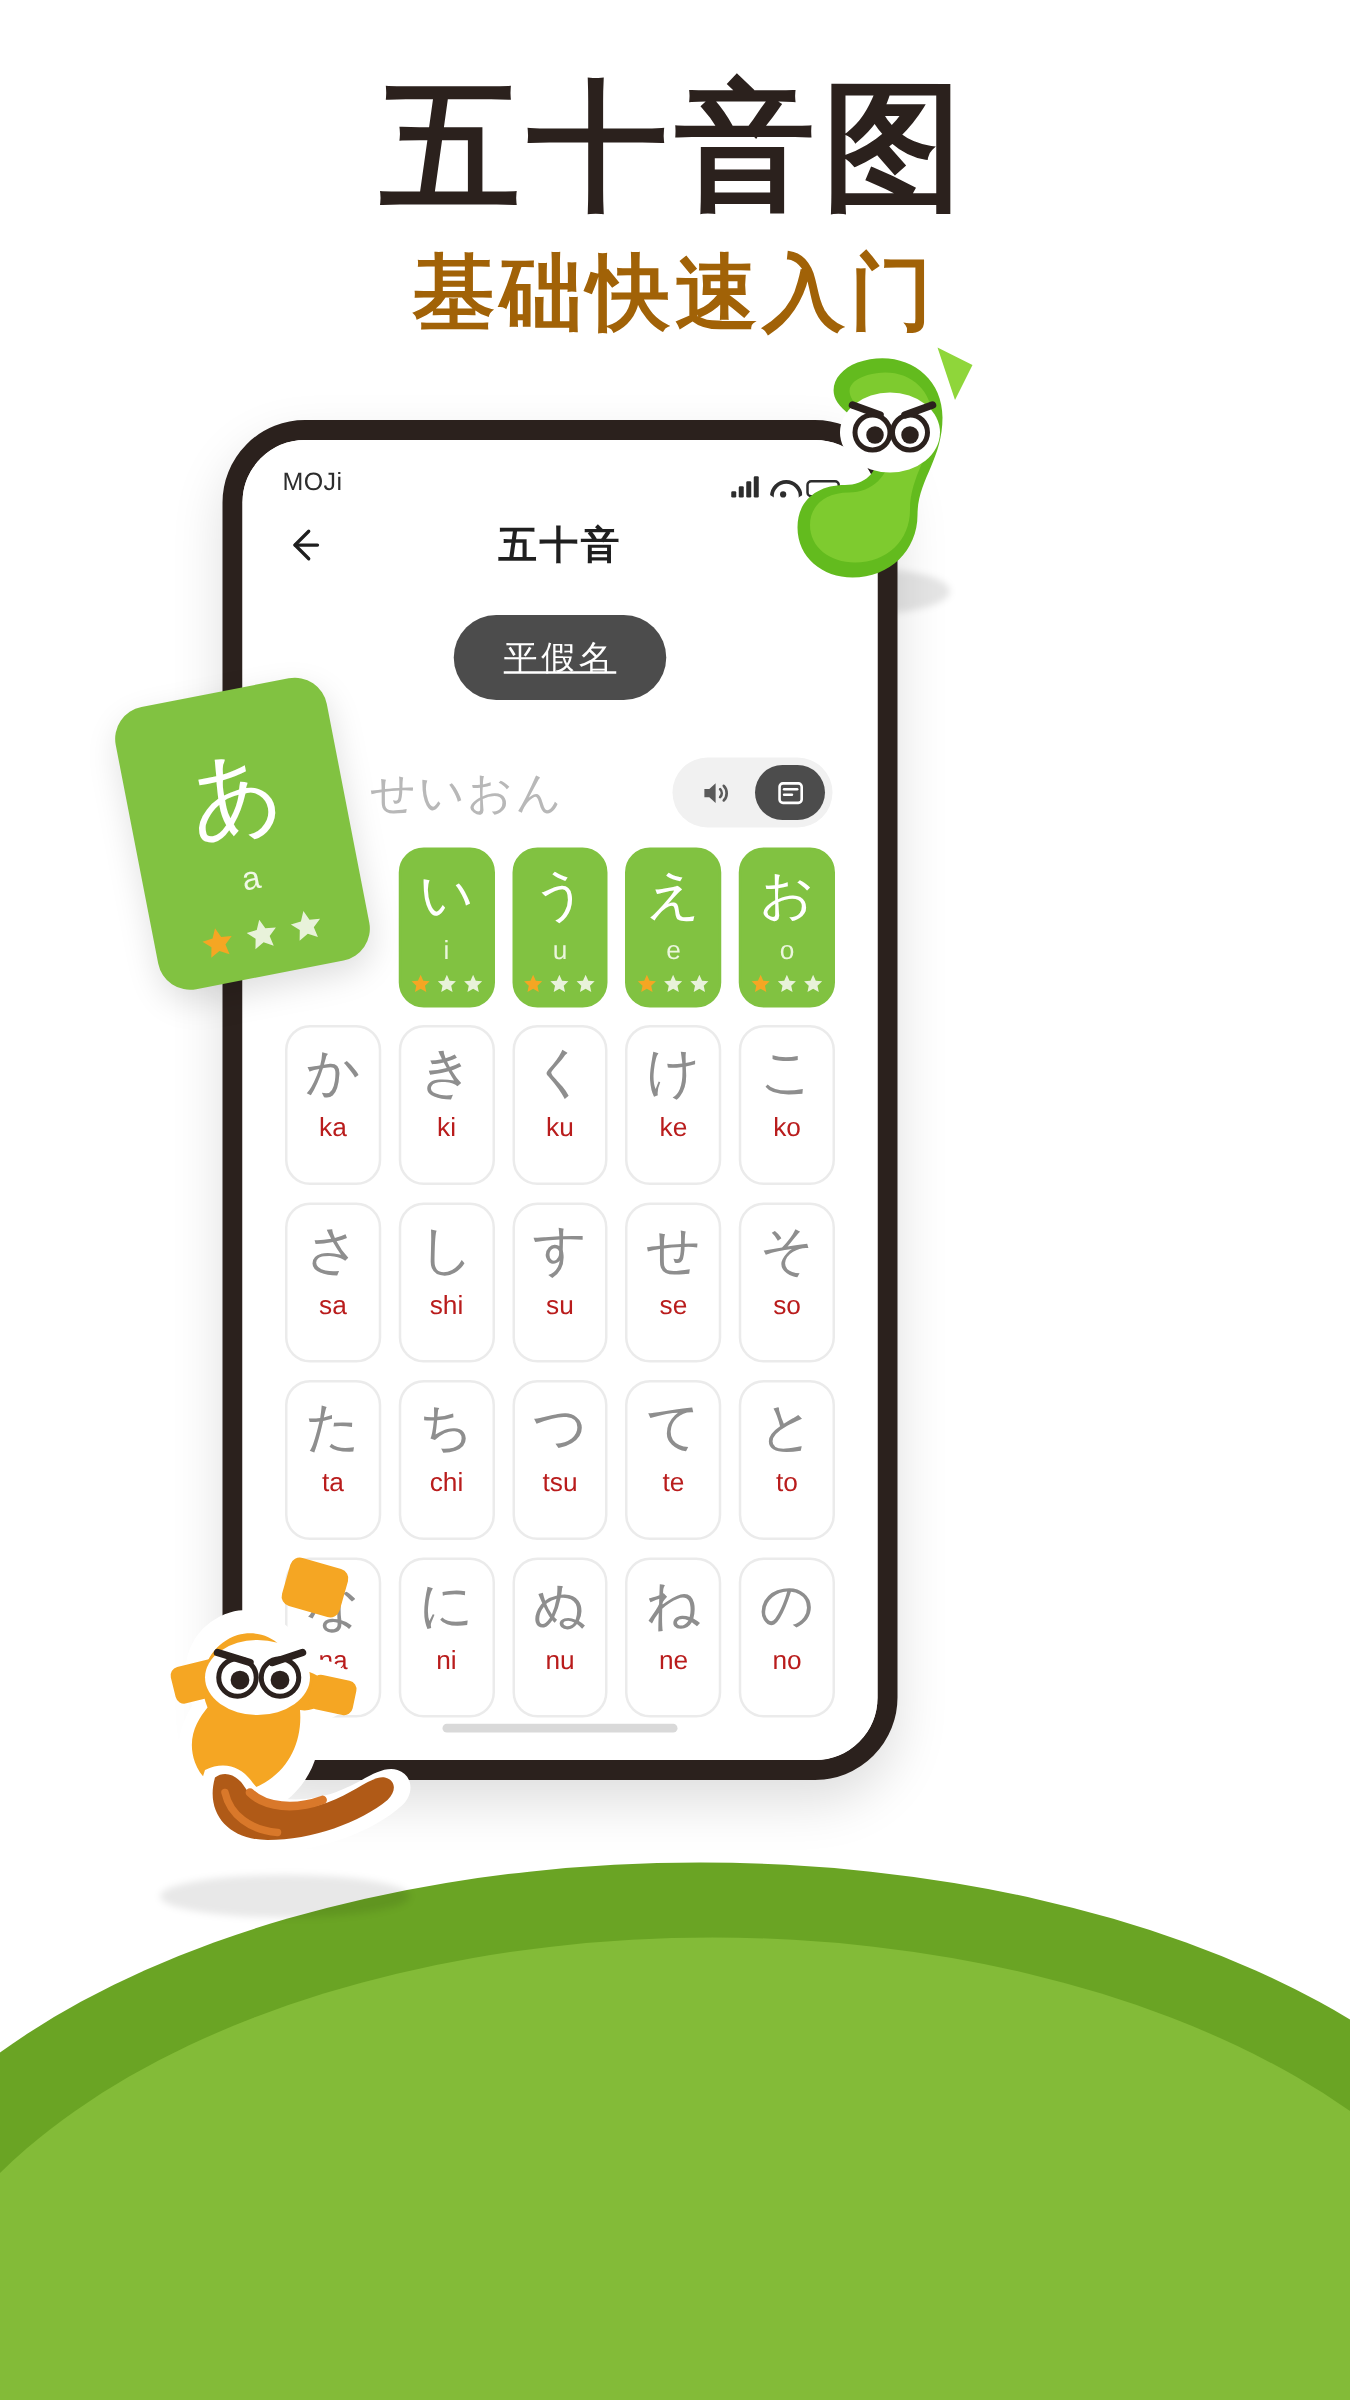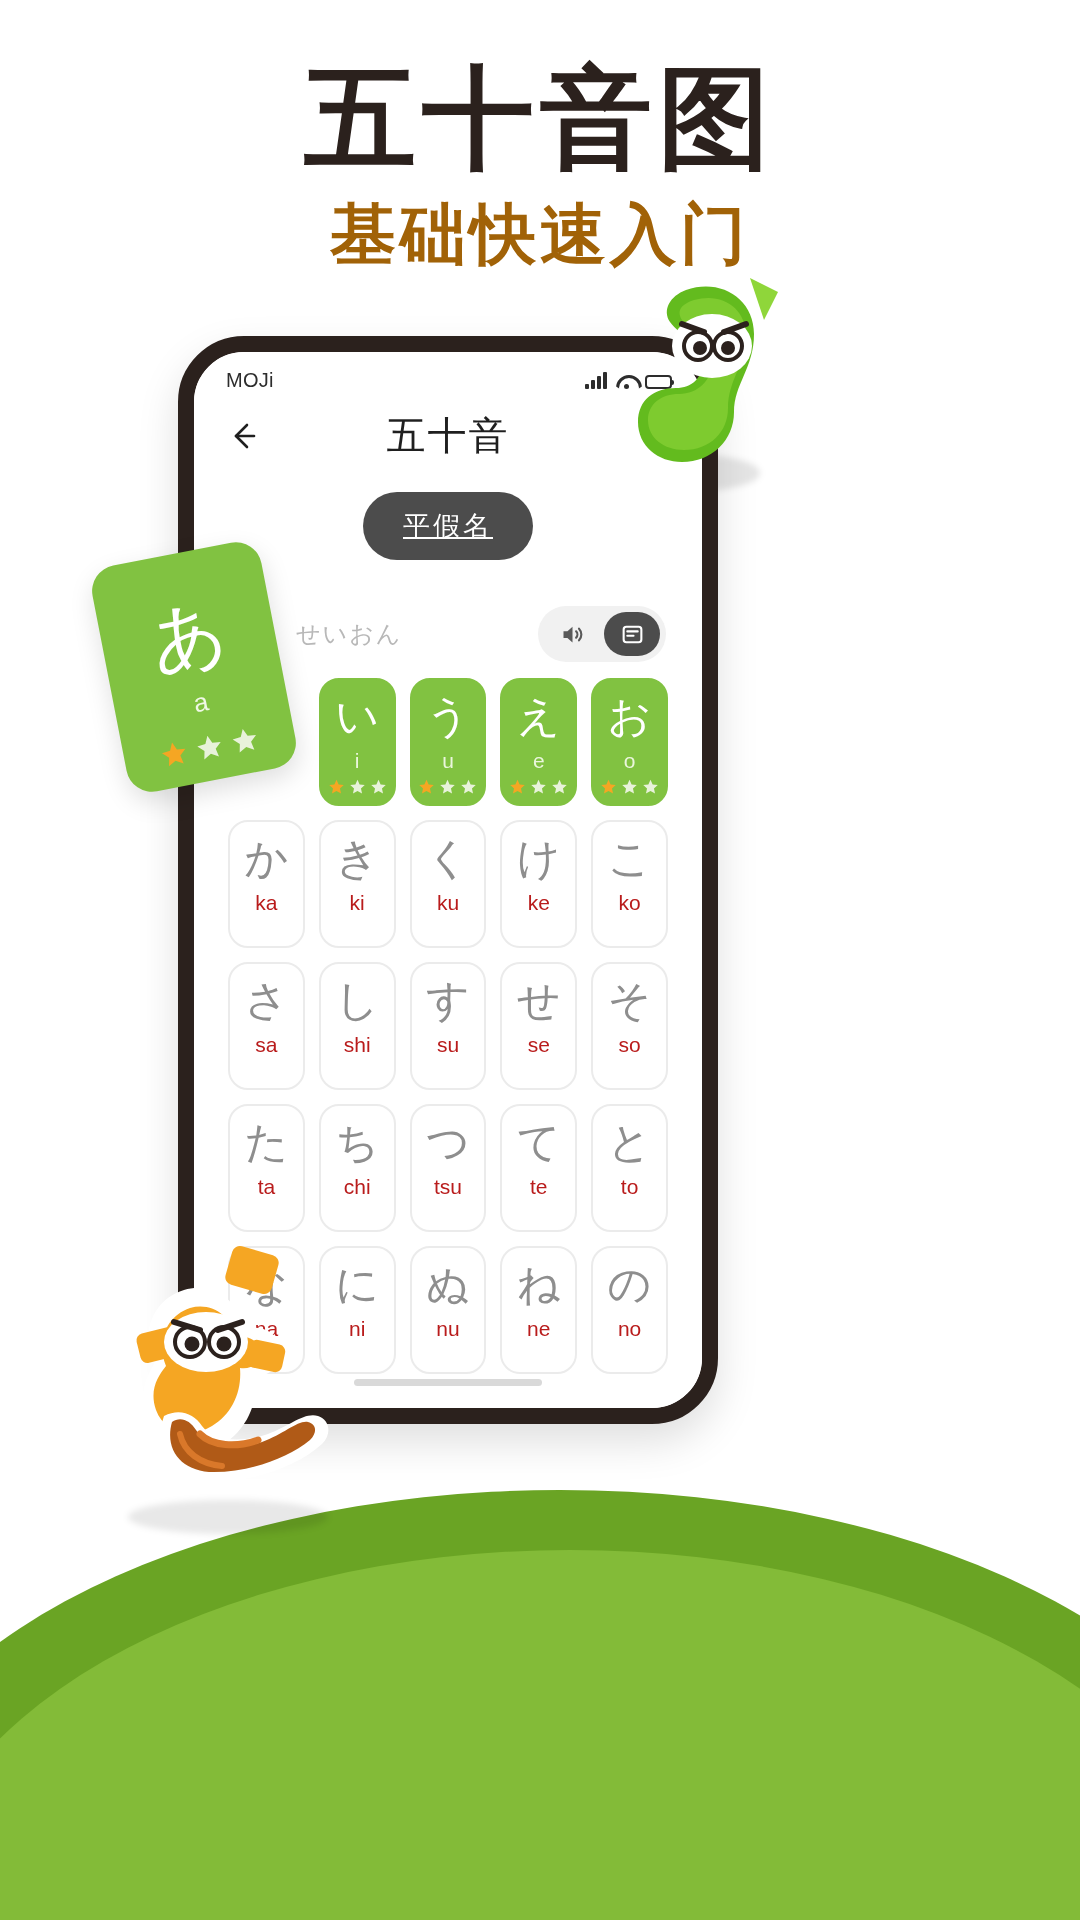--- a/index.html
+++ b/index.html
@@ -58,21 +58,21 @@
     z-index:5;
     box-shadow:0 18px 42px rgba(0,0,0,0.13);
   }
   #phone-screen {
     position:absolute; inset:0;
     border-radius:50px; background:#ffffff; overflow:hidden;
   }
 
   
   #status-bar {
-    height:46px; display:flex; align-items:center;
+    height:46px; display:flex; align-items:flex-end;
     justify-content:space-between; padding:10px 30px 0 32px;
   }
   #status-bar .carrier { font-size:20px; color:#2d2d2d; letter-spacing:.3px; }
   #status-icons { display:flex; align-items:flex-end; gap:9px; }
   .sig { display:flex; align-items:flex-end; gap:2.5px; height:17px; }
   .sig i { display:block; width:3.6px; background:#2d2d2d; border-radius:1px; }
   .sig i:nth-child(1){height:5px;} .sig i:nth-child(2){height:9px;}
   .sig i:nth-child(3){height:13px;} .sig i:nth-child(4){height:17px;}
   .wifi { width:20px; height:15px; position:relative; }
   .wifi::before{
@@ -89,38 +89,38 @@
   .batt .lvl { height:100%; width:86%; background:#2d2d2d; border-radius:1.6px; }
 
   
   #nav-bar {
     height:76px; display:flex; align-items:center;
     padding:0 26px; position:relative;
   }
   #back-button { width:46px; height:46px; display:flex; align-items:center; justify-content:center; }
   #nav-title {
     position:absolute; left:0; right:0; text-align:center;
-    font-size:39px; color:#1f1f1f; font-weight:400; letter-spacing:2px;
+    font-size:31px; color:#1f1f1f; font-weight:700; letter-spacing:2px;
     pointer-events:none;
   }
 
   
   #kana-tabs { display:flex; justify-content:center; gap:22px; margin-top:18px; }
   .kana-tab {
     padding:16px 40px; border-radius:34px; font-size:27px; letter-spacing:3px;
   }
   .kana-tab.active { background:#4c4c4c; color:#ffffff;text-decoration:underline; }
   .kana-tab.inactive { background:#f2f2f2; color:#3a3a3a; }
 
   
   #row-head {
     display:flex; align-items:center; justify-content:space-between;
     padding:0 36px; margin-top:46px; height:56px;
   }
-  #row-label { font-size:24px; color:#b8b8b8; letter-spacing:2px; padding-left:66px;}
+  #row-label { font-size:36px; color:#b8b8b8; letter-spacing:2px; padding-left:66px;}
   #mode-toggle {
     display:flex; align-items:center; background:#f1f1f1;
     border-radius:30px; padding:6px; gap:4px;
   }
   .mode-btn {
     width:56px; height:44px; border-radius:24px;
     display:flex; align-items:center; justify-content:center;
   }
   .mode-btn.active { background:#4c4c4c; }
 

